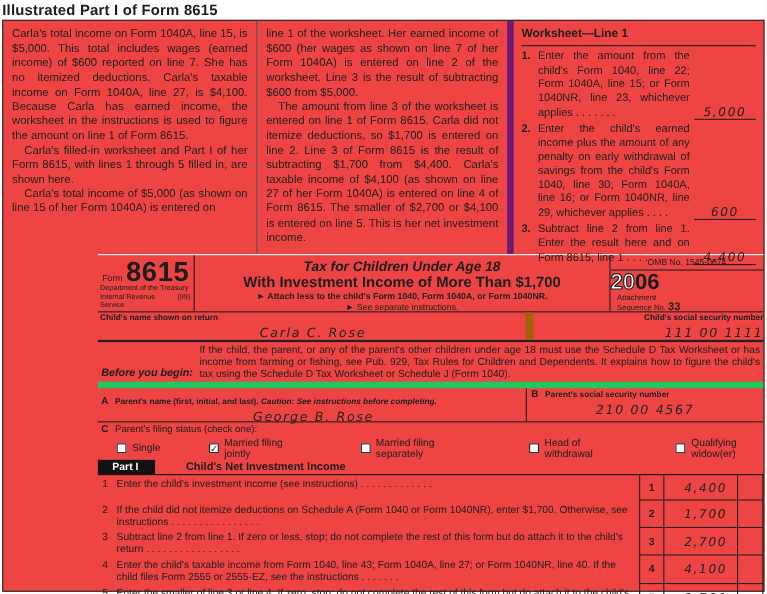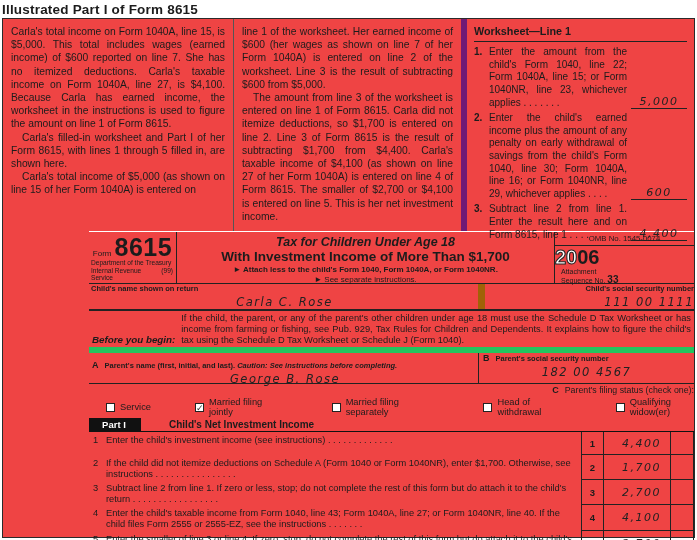--- a/index.html
+++ b/index.html
@@ -79,21 +79,21 @@
   .f-ab { display:flex; border-bottom:1px solid #222; height:31px; }
   .f-a { flex:1; padding:1px 0 0 3px; }
   .row-letter { font-weight:bold; font-size:9px; padding-right:6px; }
   .f-a .caution { font-style:italic; }
   .f-a .hand { display:block; text-align:center; font-size:11.5px; }
   .f-b { width:216px; border-left:1px solid #222; padding-top:1px; text-align:left; }
   .f-b .f-label { padding-left:4px; }
   .f-b .hand { display:block; text-align:center; font-size:11.5px; margin-top:1px; }
 
   .f-c { padding:1px 0 2px 3px; }
-  .f-c-label { font-size:8.8px;text-align:right; }
+  .f-c-label { font-size:8.8px; }
   .f-opts { display:flex; align-items:center; margin-top:2px; font-size:9.3px; }
   .opt { display:flex; align-items:center; gap:5px; }
   .cb {
     width:9px; height:9px; border:1px solid #222; flex:none;
     font-size:9px; line-height:8px; text-align:center; color:#333; background:#fff;
   }
   .opt.o1 { margin-left:14px; } .opt.o2 { margin-left:44px; }
   .opt.o3 { margin-left:62px; } .opt.o4 { margin-left:62px; } .opt.o5 { margin-left:58px; }
 
   .part1-bar { display:flex; align-items:flex-end; border-bottom:1.4px solid #111; height:13px; }
@@ -209,30 +209,30 @@
         <span class="f-before-text">If the child, the parent, or any of the parent's other children under age 18 must use the Schedule D Tax Worksheet or has income from farming or fishing, see Pub. 929, Tax Rules for Children and Dependents. It explains how to figure the child's tax using the Schedule D Tax Worksheet or Schedule J (Form 1040).</span>
       </div>
 
       <div class="f-ab">
         <div class="f-a">
           <span class="f-label"><span class="row-letter">A</span><span>Parent's name (first, initial, and last).</span> <span class="caution">Caution: See instructions before completing.</span></span>
           <span class="hand">George B. Rose</span>
         </div>
         <div class="f-b">
           <div class="f-label"><span class="row-letter">B</span><span>Parent's social security number</span></div>
-          <span class="hand">182 00 4567</span>
+          <span class="hand">210 00 4567</span>
         </div>
       </div>
 
       <div class="f-c">
         <div class="f-c-label"><span class="row-letter">C</span><span>Parent's filing status (check one):</span></div>
         <div class="f-opts">
           <div class="opt o1">
             <span class="cb"></span>
-            <span>Service</span>
+            <span>Single</span>
           </div>
           <div class="opt o2">
             <span class="cb">✓</span>
             <span>Married filing jointly</span>
           </div>
           <div class="opt o3">
             <span class="cb"></span>
             <span>Married filing separately</span>
           </div>
           <div class="opt o4">

